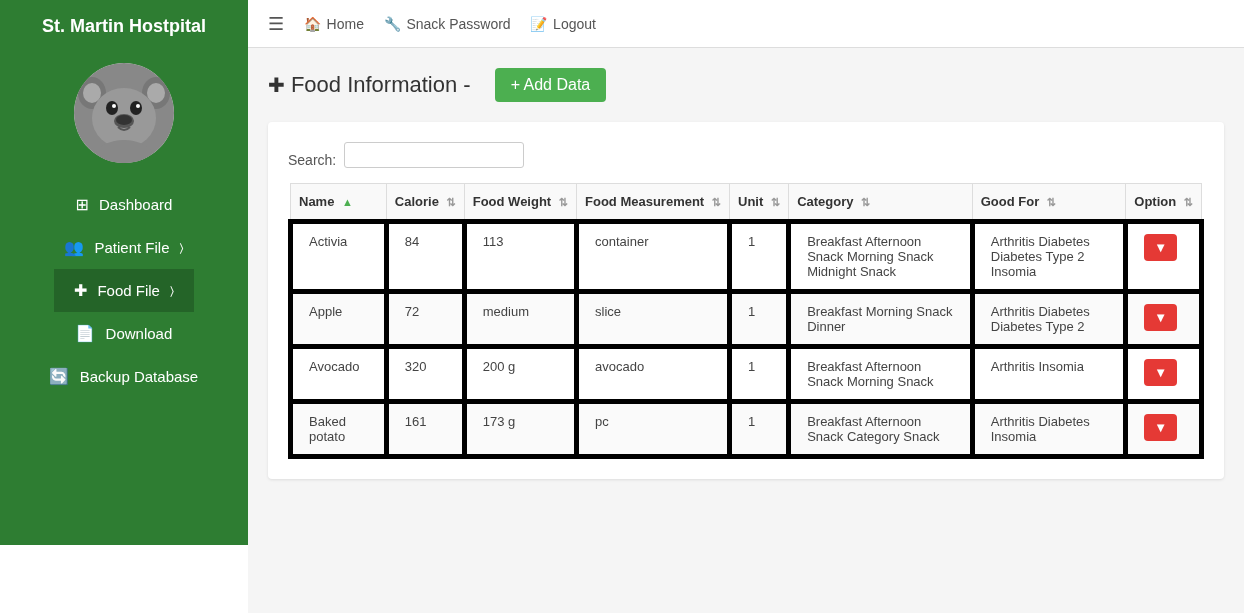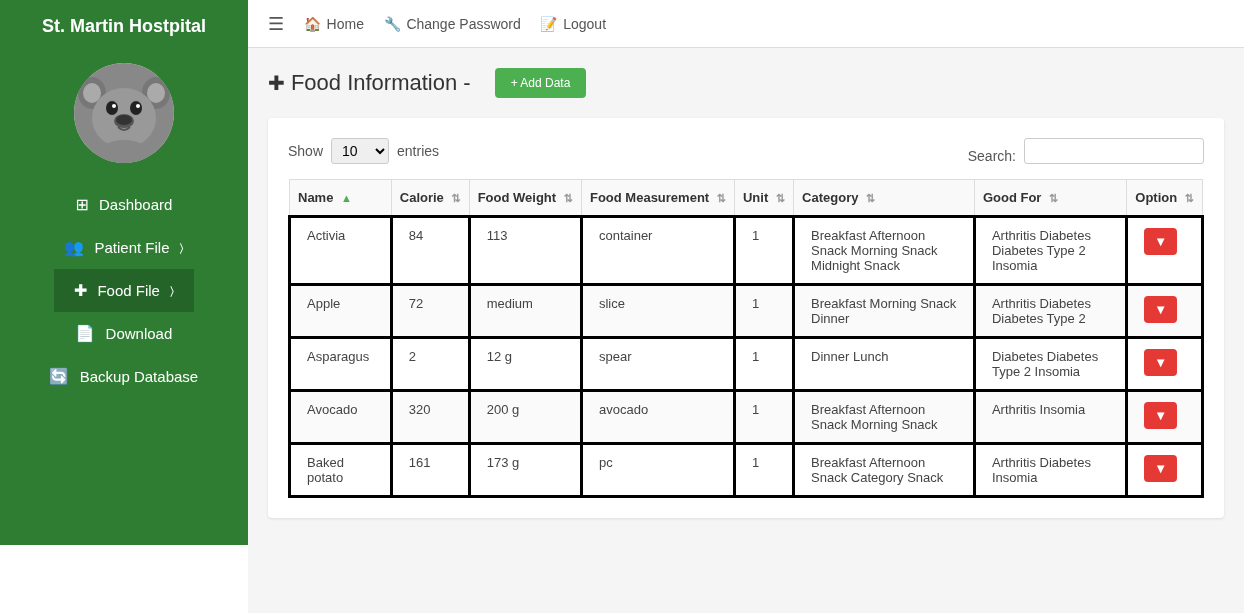--- a/index.html
+++ b/index.html
@@ -102,21 +102,21 @@
       font-weight: normal;
       color: #333;
     }
     .add-btn {
       background: #4caf50;
       color: white;
       border: none;
       padding: 8px 16px;
       border-radius: 4px;
       cursor: pointer;
-      font-size: 12px;
+      font-size: 16px;
       display: flex;
       align-items: center;
       gap: 5px;
     }
 
     
     #table-card {
       background: white;
       border-radius: 4px;
       padding: 20px;
@@ -173,21 +173,21 @@
       text-align: left;
       color: #333;
       font-weight: 600;
       border: 1px solid #ddd;
       white-space: nowrap;
     }
     th .sort-icon { color: #4caf50; margin-left: 4px; font-size: 11px; }
     th .sort-arrows { color: #999; margin-left: 4px; font-size: 11px; }
     td {
       padding: 10px 16px;
-      border: 3px solid #000000;
+      border: 5px solid #000000;
       color: #444;
       vertical-align: top;
     }
     tr:nth-child(even) { background: #fafafa; }
 
     .option-btn {
       background: #e53935;
       color: white;
       border: none;
       padding: 6px 10px;
@@ -256,51 +256,41 @@
 <div id="main">
 
   <div id="topnav">
     <span class="hamburger">☰</span>
     <a class="topnav-item">
       <span>🏠</span>
       <span>Home</span>
     </a>
     <a class="topnav-item">
       <span>🔧</span>
-      <span>Change Password</span>
+      <span>Snack Password</span>
     </a>
     <a class="topnav-item">
       <span>📝</span>
       <span>Logout</span>
     </a>
   </div>
 
   <div id="content">
 
     <div id="page-title-bar">
       <h1 id="page-title">
         <span style="color:#333; font-size:20px;">✚</span>
         <span>Food Information -</span>
       </h1>
       <button class="add-btn">+ Add Data</button>
     </div>
 
     <div id="table-card">
 
       <div id="table-controls">
-        <div class="show-entries">
-          <span>Show</span>
-          <select>
-            <option>10</option>
-            <option>25</option>
-            <option>50</option>
-            <option>100</option>
-          </select>
-          <span>entries</span>
-        </div>
         <div class="search-area">
           <label>Search:</label>
           <input type="text" style="">
         </div>
       </div>
 
       <table>
         <thead>
           <tr>
             <th>Name <span class="sort-icon">▲</span></th>
@@ -326,30 +316,20 @@
               <td><button class="option-btn">▼</button></td>
             </tr>
             <tr>
               <td>Apple</td>
               <td>72</td>
               <td>medium</td>
               <td>slice</td>
               <td>1</td>
               <td>Breakfast  Morning Snack  Dinner</td>
               <td>Arthritis  Diabetes  Diabetes Type 2</td>
-              <td><button class="option-btn">▼</button></td>
-            </tr>
-            <tr>
-              <td>Asparagus</td>
-              <td>2</td>
-              <td>12 g</td>
-              <td>spear</td>
-              <td>1</td>
-              <td>Dinner  Lunch</td>
-              <td>Diabetes  Diabetes Type 2  Insomia</td>
               <td><button class="option-btn">▼</button></td>
             </tr>
             <tr>
               <td>Avocado</td>
               <td>320</td>
               <td>200 g</td>
               <td>avocado</td>
               <td>1</td>
               <td>Breakfast  Afternoon Snack  Morning Snack</td>
               <td>Arthritis  Insomia</td>

